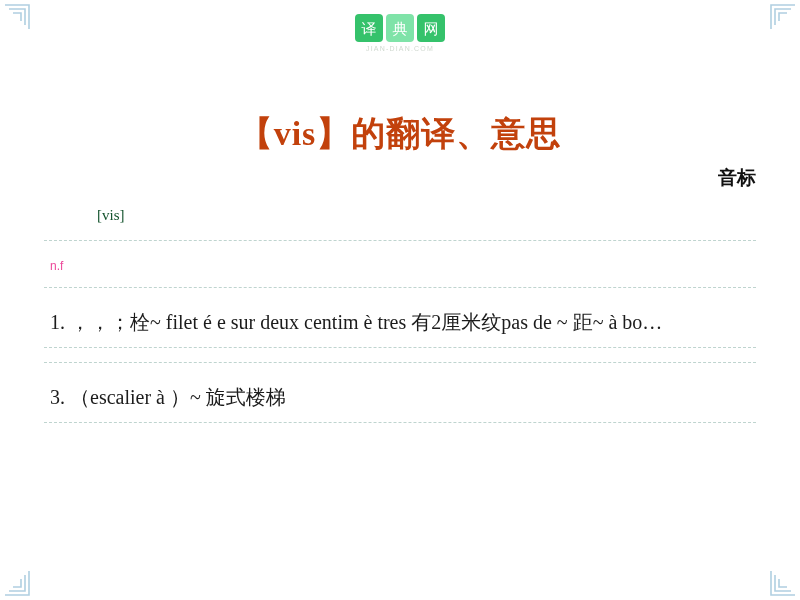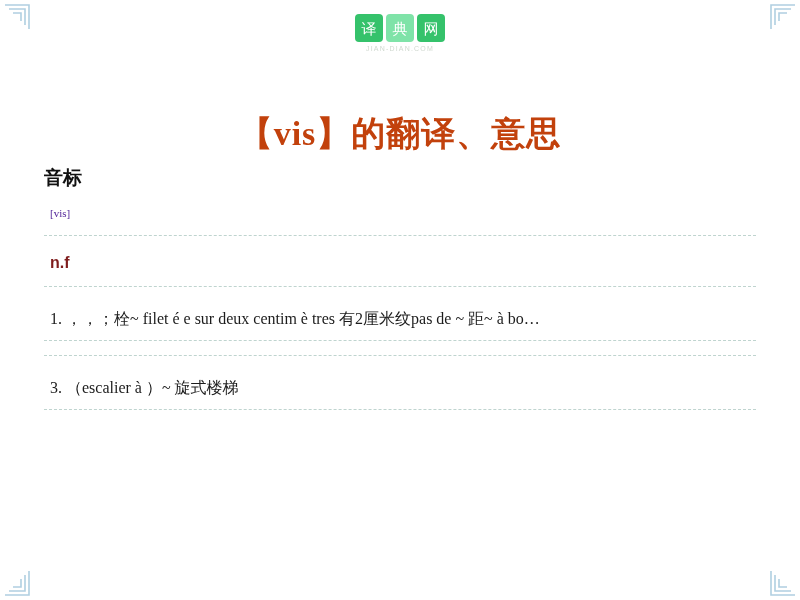--- a/index.html
+++ b/index.html
@@ -77,42 +77,44 @@
     top: 165px;
     left: 44px;
     right: 44px;
   }
   .section-head {
     font-family: "Liberation Sans", sans-serif;
     font-weight: bold;
     font-size: 19px;
     color: #111111;
     margin: 0 0 16px 0;
+    text-align: right;
   }
   .phonetic {
-    font-size: 11px;
-    color: #4c1d95;
+    font-size: 15px;
+    color: #14532d;
     padding: 0 0 16px 6px;
+    margin-left: 47px;
   }
   .divider {
     border: 0;
     border-top: 1px dashed #bfd4cf;
     margin: 0 0 14px 0;
     height: 0;
   }
   .section-head.second { margin-bottom: 14px; }
   .pos {
     font-family: "Liberation Sans", sans-serif;
-    font-weight: bold;
-    font-size: 16px;
-    color: #7f1d1d;
+    font-weight: normal;
+    font-size: 12px;
+    color: #ec4899;
     padding: 4px 0 14px 6px;
   }
   .sense {
-    font-size: 16px;
+    font-size: 20px;
     color: #1c1c1c;
     padding: 6px 4px 10px 6px;
     white-space: nowrap;
     overflow: hidden;
     text-overflow: ellipsis;
     line-height: 1.45;
   }
 </style>
 </head>
 <body>

